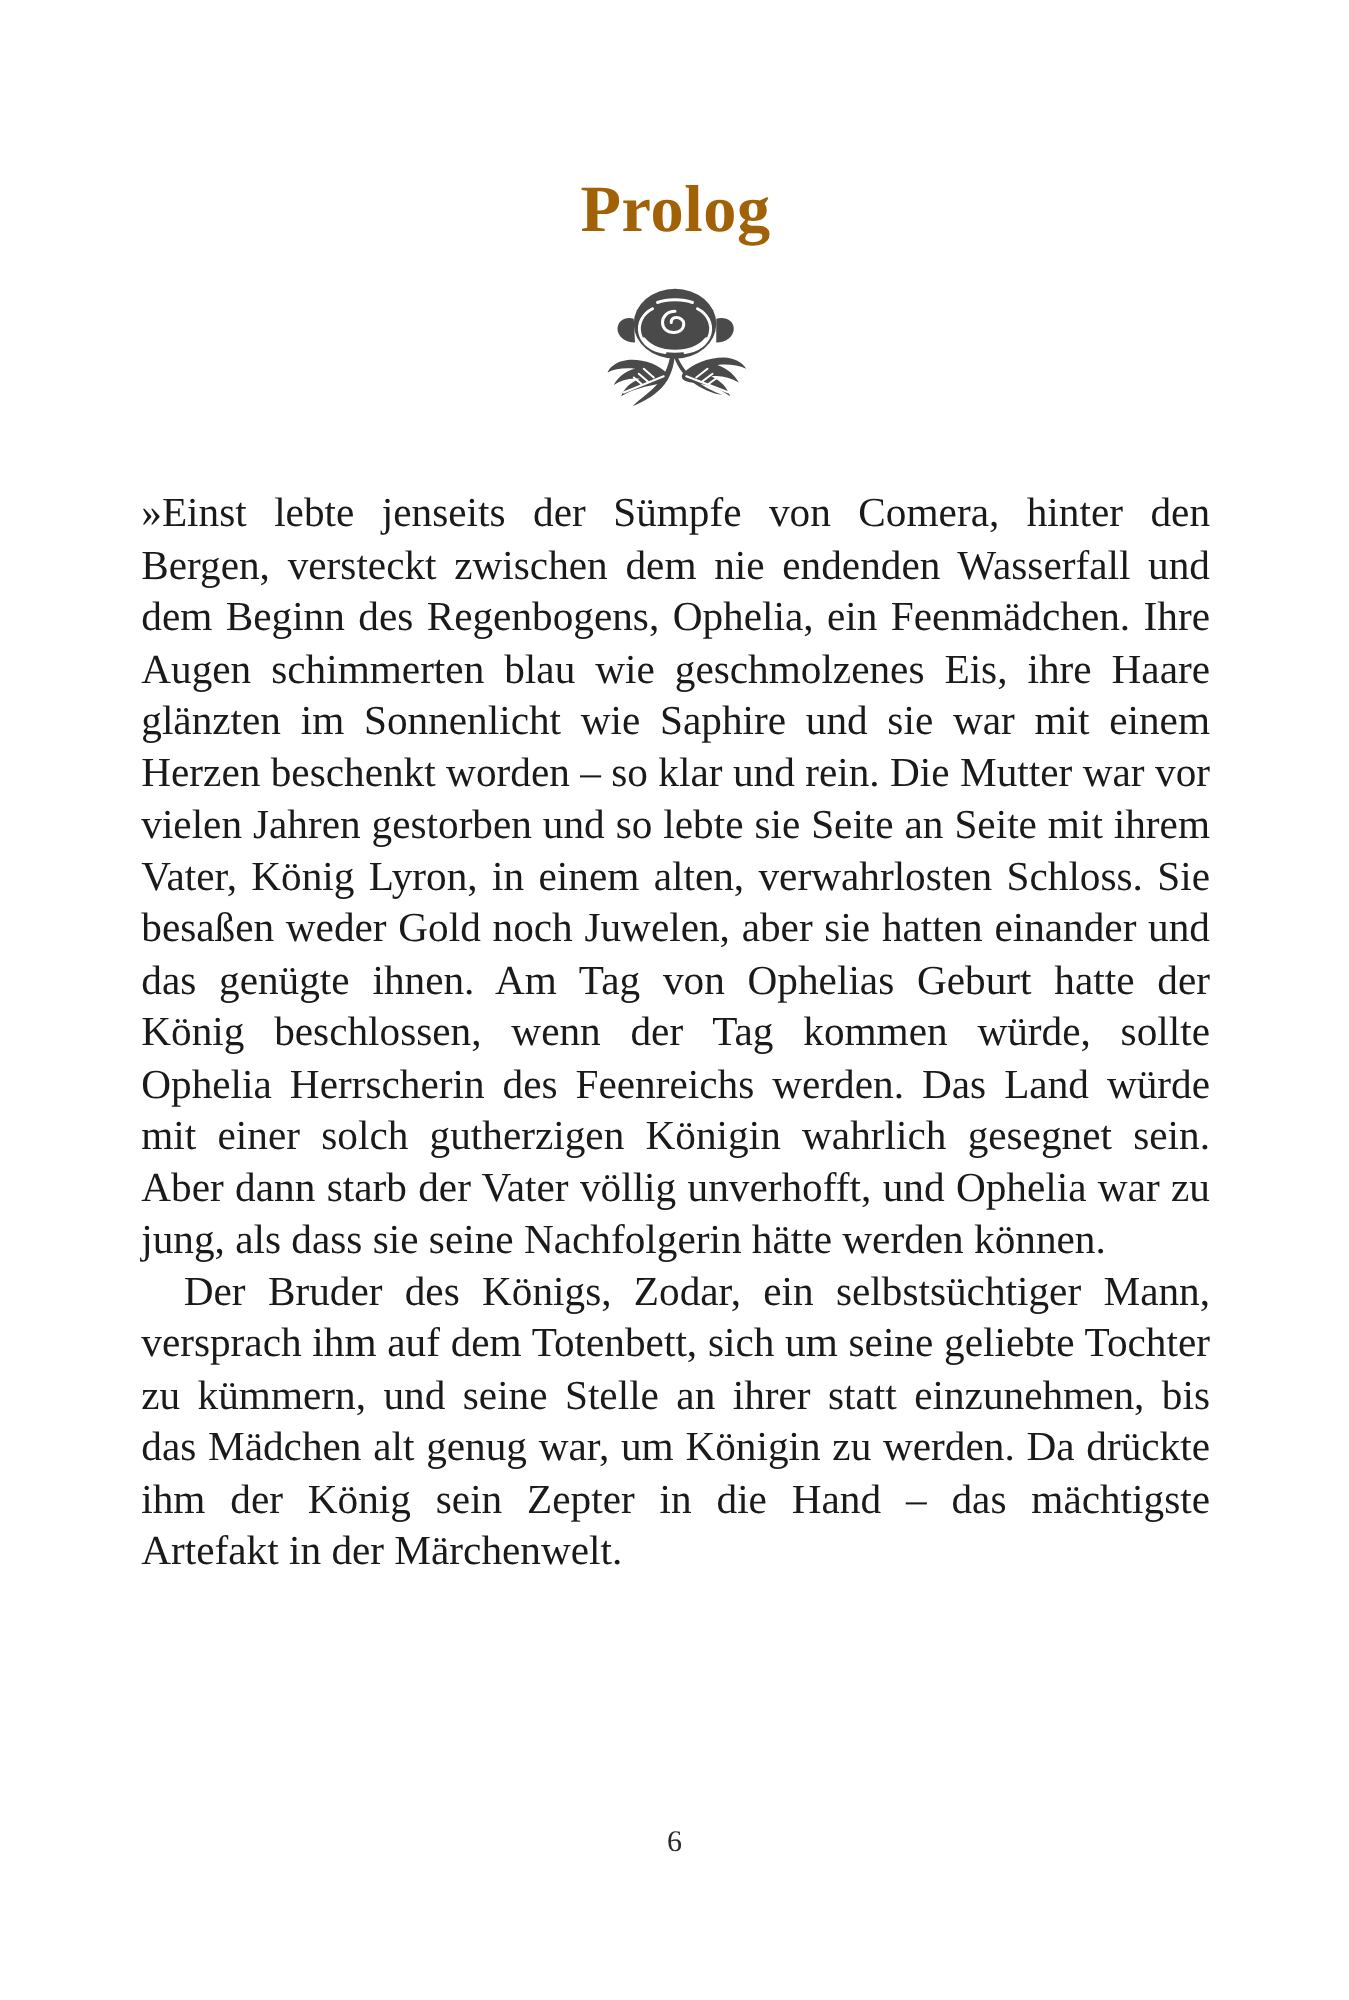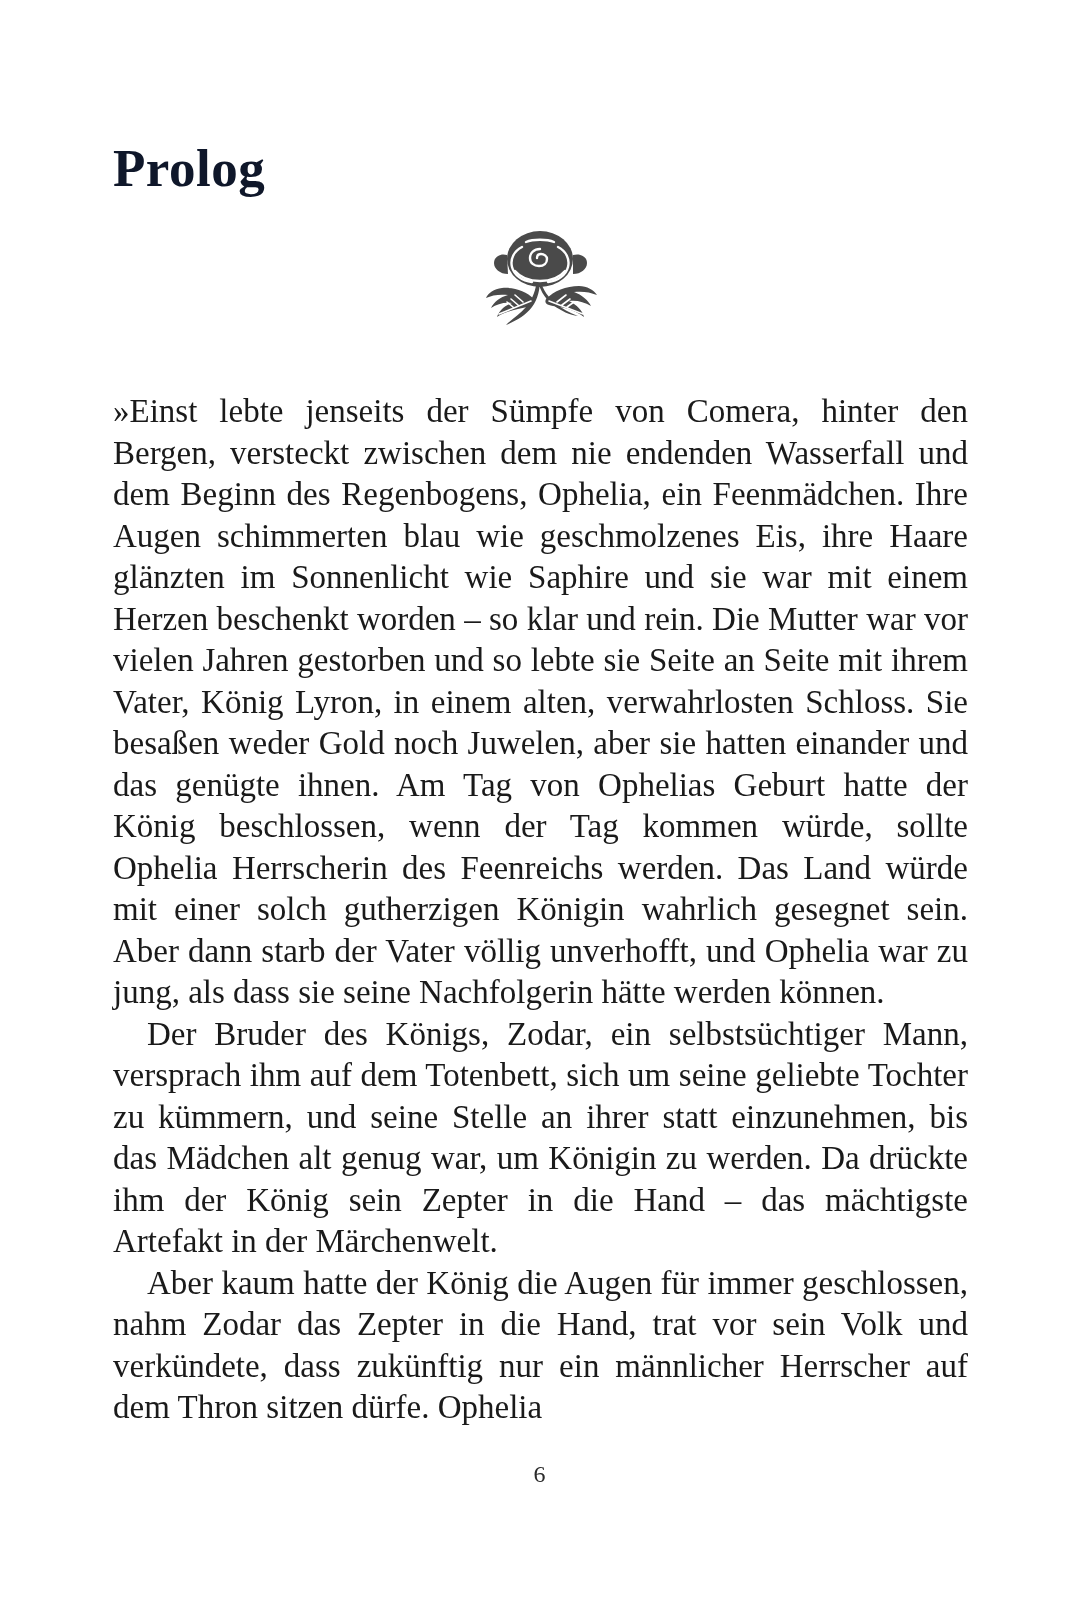--- a/index.html
+++ b/index.html
@@ -22,26 +22,27 @@
 
   .content {
     position: absolute;
     left: 113px;
     top: 0;
     width: 855px;
   }
 
   
   .chapter-title {
+    text-align: center;
     font-family: "Liberation Serif", "DejaVu Serif", serif;
     font-weight: bold;
     font-size: 53px;
     line-height: 1;
     letter-spacing: 0.5px;
-    color: #0f172a;
+    color: #a16207;
     margin: 0;
     padding-top: 142px;
   }
 
   
   .ornament {
     text-align: center;
     margin-top: 34px;
     height: 110px;
   }
@@ -135,20 +136,19 @@
     </div>
 
     <div class="body-block">
 
 
       <p class="body">»Einst lebte jenseits der Sümpfe von Comera, hinter den Bergen, versteckt zwischen dem nie endenden Wasserfall und dem Beginn des Regenbogens, Ophelia, ein Feenmädchen. Ihre Augen schimmerten blau wie geschmolzenes Eis, ihre Haare glänzten im Sonnenlicht wie Saphire und sie war mit einem Herzen beschenkt worden – so klar und rein. Die Mutter war vor vielen Jahren gestorben und so lebte sie Seite an Seite mit ihrem Vater, König Lyron, in einem alten, verwahrlosten Schloss. Sie besaßen weder Gold noch Juwelen, aber sie hatten einander und das genügte ihnen. Am Tag von Ophelias Geburt hatte der König beschlossen, wenn der Tag kommen würde, sollte Ophelia Herrscherin des Feenreichs werden. Das Land würde mit einer solch gutherzigen Königin wahrlich gesegnet sein. Aber dann starb der Vater völlig unverhofft, und Ophelia war zu jung, als dass sie seine Nachfolgerin hätte werden können.</p>
 
       <p class="body indent">Der Bruder des Königs, Zodar, ein selbstsüchtiger Mann, versprach ihm auf dem Totenbett, sich um seine geliebte Tochter zu kümmern, und seine Stelle an ihrer statt einzunehmen, bis das Mädchen alt genug war, um Königin zu werden. Da drückte ihm der König sein Zepter in die Hand – das mächtigste Artefakt in der Märchenwelt.</p>
 
 
-      <p class="body indent">Aber kaum hatte der König die Augen für immer geschlossen, nahm Zodar das Zepter in die Hand, trat vor sein Volk und verkündete, dass zukünftig nur ein männlicher Herrscher auf dem Thron sitzen dürfe. Ophelia</p>
 
     </div>
   </div>
 
   <div class="folio">6</div>
 
 </div>
 
 </body></html>

